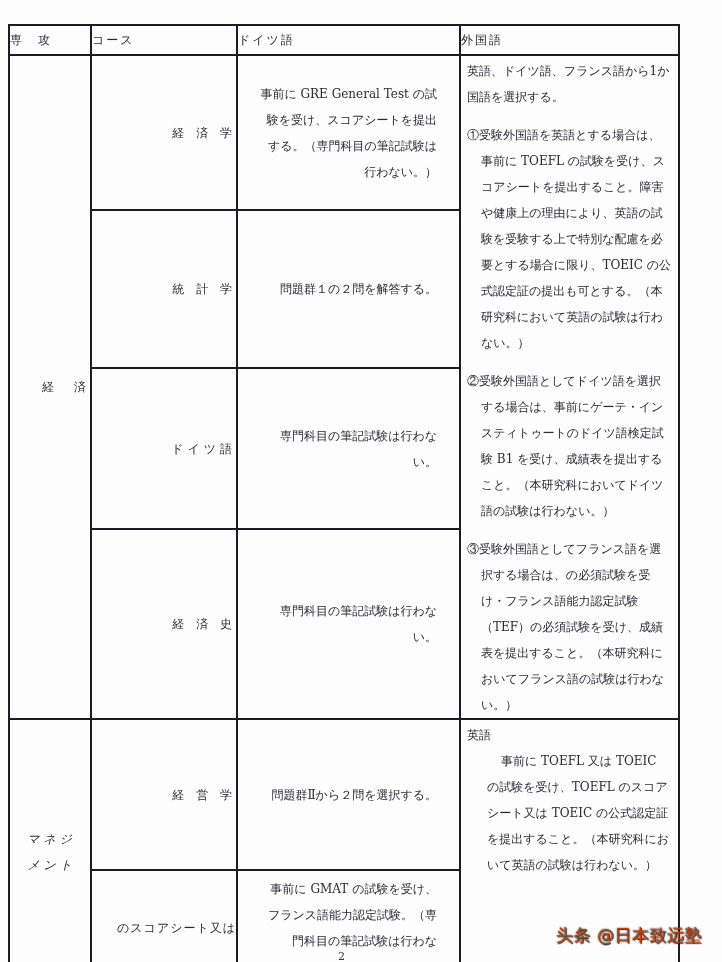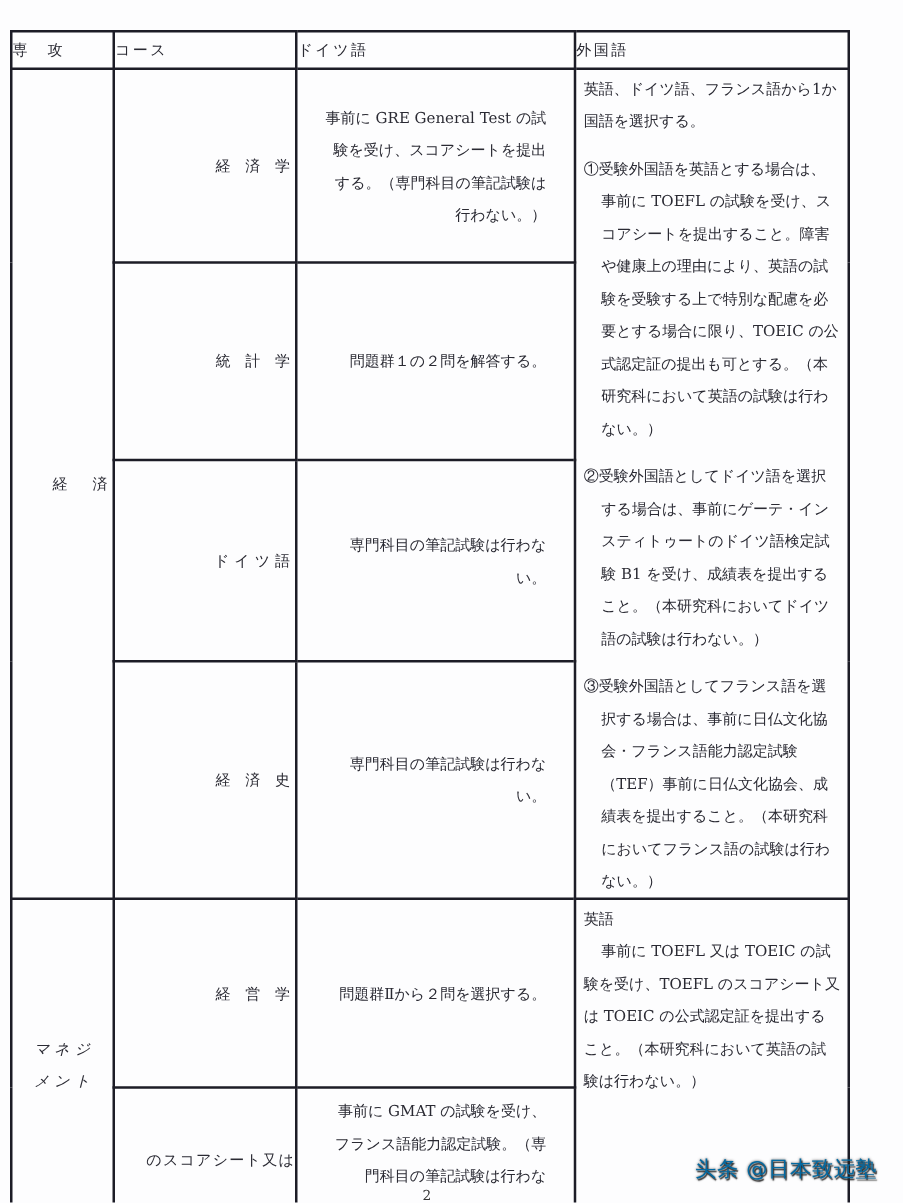--- a/index.html
+++ b/index.html
@@ -19,27 +19,27 @@
     line-height: 26px;
     vertical-align: middle;
     padding: 0;
   }
   th { height: 28px; text-align: left; letter-spacing: 2px; }
   td.major, td.course { text-align: right; letter-spacing: 4px; }
   td.subject { padding: 0 22px !important; text-align: right; }
   td.lang { vertical-align: top !important; padding: 2px 6px 0 6px !important; text-align: left; }
   .lang p { margin: 0; }
   .lang .item { padding-left: 14px; text-indent: -14px; margin-top: 12px; }
-  .lang .indent { text-indent: 14px; }
+  .lang .indent { text-indent: 14px; margin-left: 20px; }
   .page-num {
     position: absolute; left: 338px; top: 950px; font-size: 11px; color: #333;
   }
   .watermark {
     position: absolute; left: 556px; top: 924px; font-family: "DejaVu Sans", sans-serif;
-    font-size: 17px; color: #0369a1; text-shadow: 0 0 2px #333, 1px 1px 1px #222;
+    font-size: 17px; color: #c2410c; text-shadow: 0 0 2px #333, 1px 1px 1px #222;
     letter-spacing: 0.5px;
   }
 </style>
 </head>
 <body>
 
 <table class="exam">
   <colgroup>
     <col style="width:82px">
     <col style="width:146px">
@@ -55,21 +55,21 @@
   </tr>
 
   <tr style="height:146px">
     <td rowspan="4" class="major">経　済</td>
     <td class="course">経 済 学</td>
     <td class="subject">事前に GRE General Test の試験を受け、スコアシートを提出する。（専門科目の筆記試験は行わない。）</td>
     <td rowspan="4" class="lang">
       <p>英語、ドイツ語、フランス語から1か国語を選択する。</p>
       <p class="item">①受験外国語を英語とする場合は、事前に TOEFL の試験を受け、スコアシートを提出すること。障害や健康上の理由により、英語の試験を受験する上で特別な配慮を必要とする場合に限り、TOEIC の公式認定証の提出も可とする。（本研究科において英語の試験は行わない。）</p>
       <p class="item">②受験外国語としてドイツ語を選択する場合は、事前にゲーテ・インスティトゥートのドイツ語検定試験 B1 を受け、成績表を提出すること。（本研究科においてドイツ語の試験は行わない。）</p>
-      <p class="item">③受験外国語としてフランス語を選択する場合は、事前に日仏文化協会・フランス語能力認定試験（TEF）事前に日仏文化協会、成績表を提出すること。（本研究科においてフランス語の試験は行わない。）</p>
+      <p class="item">③受験外国語としてフランス語を選択する場合は、の必須試験を受け・フランス語能力認定試験（TEF）の必須試験を受け、成績表を提出すること。（本研究科においてフランス語の試験は行わない。）</p>
     </td>
   </tr>
   <tr style="height:149px">
     <td class="course">統 計 学</td>
     <td class="subject">問題群１の２問を解答する。</td>
   </tr>
   <tr style="height:151px">
     <td class="course">ドイツ語</td>
     <td class="subject">専門科目の筆記試験は行わない。</td>
   </tr>

